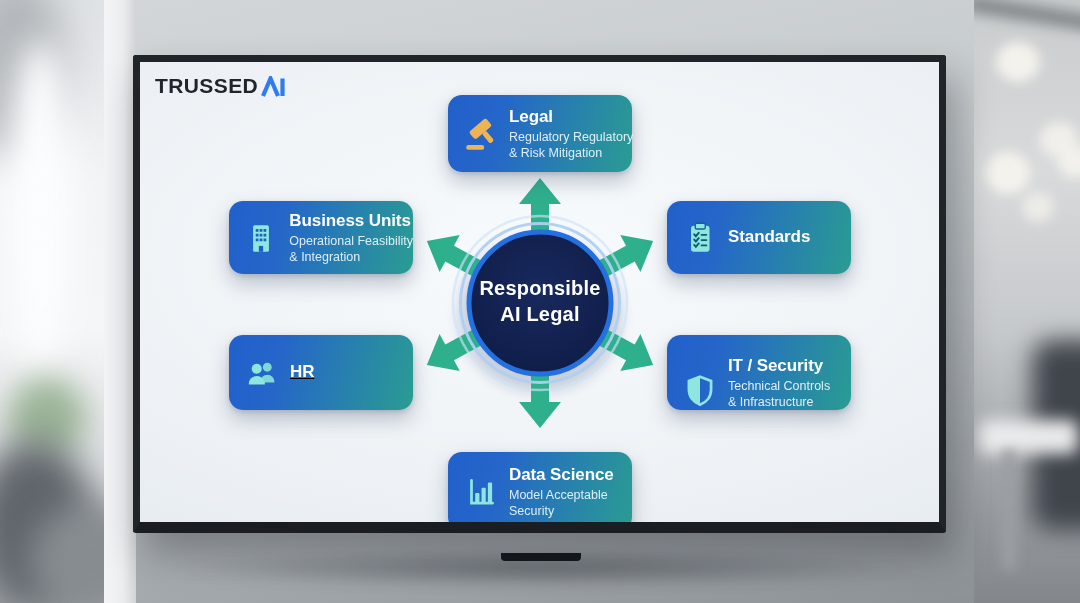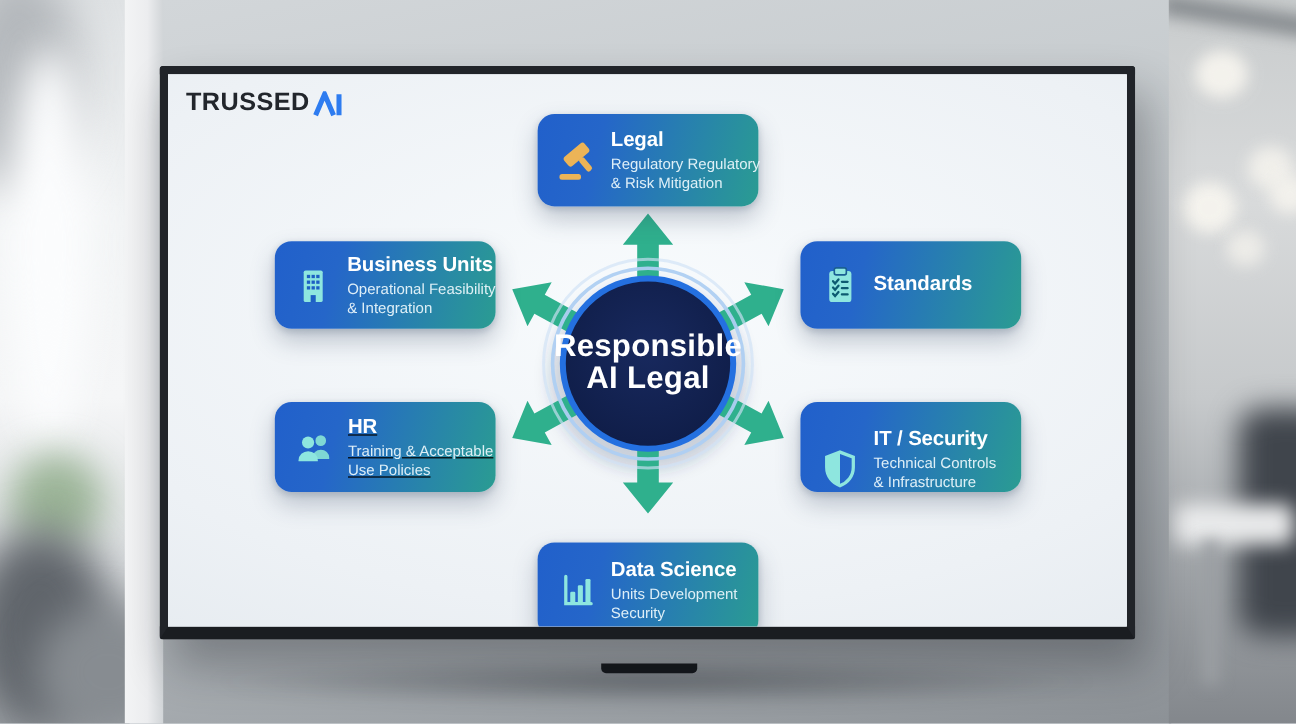--- a/index.html
+++ b/index.html
@@ -57,21 +57,21 @@
   
   .logo{position:absolute;left:15px;top:12px;display:flex;align-items:center;}
   .logo-text{font-size:21px;font-weight:800;letter-spacing:.4px;color:#22262c;}
   .logo-glyph{margin-left:2px;transform:translateY(1px);}
 
   
   .diagram-svg{position:absolute;left:0;top:0;width:799px;height:484px;}
 
   
   .hub-text{position:absolute;left:300px;top:213px;width:200px;text-align:center;
-    color:#ffffff;font-weight:700;font-size:26px;line-height:26px;letter-spacing:.2px;}
+    color:#ffffff;font-weight:700;font-size:20px;line-height:26px;letter-spacing:.2px;}
 
   
   .node{position:absolute;display:flex;align-items:center;box-sizing:border-box;
     padding-left:14px;border-radius:14px;
     background:linear-gradient(104deg,#2160cb 0%,#2566c9 28%,#2a9c92 100%);
     box-shadow:0 10px 20px rgba(45,65,95,.28),0 2px 5px rgba(45,65,95,.18);}
   .node .icon{flex:0 0 auto;width:38px;height:38px;margin-right:9px;display:flex;
     align-items:center;justify-content:center;}
   .node-title{color:#ffffff;font-size:17px;font-weight:700;white-space:nowrap;
     letter-spacing:-.1px;margin-bottom:2px;}
@@ -238,24 +238,20 @@
               <path d="M16.5,26 a6.6,6.4 0 0 1 13.2,0 v1 h-13.2 z"></path>
             </g>
             <g fill="#8ee6df">
               <circle cx="13" cy="14" r="4.8"></circle>
               <path d="M5.5,28 a7.6,7.2 0 0 1 15.2,0 v.8 h-15.2 z"></path>
             </g>
           </svg>
         </span>
         <div class="node-text">
           <div class="node-title">HR</div>
-          <div class="node-sub">
-            <span>Training &amp; Acceptable</span><br>
-            <span>Use Policies</span>
-          </div>
         </div>
       </div>
 
       <div class="node pos-it">
         <span class="icon">
           <svg width="38" height="38" viewBox="0 0 36 36">
             <path d="M18,4.5 L28.5,8.5 V16.5 C28.5,23.5 24,28.8 18,31 C12,28.8 7.5,23.5 7.5,16.5 V8.5 Z" fill="none" stroke="#8ee6df" stroke-width="2.6"></path>
             <path d="M18,4.5 L7.5,8.5 V16.5 C7.5,23.5 12,28.8 18,31 Z" fill="#8ee6df"></path>
           </svg>
         </span>
@@ -275,21 +271,21 @@
             <g fill="#8ee6df">
               <rect x="12.5" y="19" width="4" height="9.5" rx="1"></rect>
               <rect x="18.5" y="14" width="4" height="14.5" rx="1"></rect>
               <rect x="24.5" y="9" width="4" height="19.5" rx="1"></rect>
             </g>
           </svg>
         </span>
         <div class="node-text">
           <div class="node-title">Data Science</div>
           <div class="node-sub">
-            <span>Units Development</span><br>
+            <span>Model Acceptable</span><br>
             <span>Security</span>
           </div>
         </div>
       </div>
 
     </div>
   </div>
 </div>
 
 </body></html>

